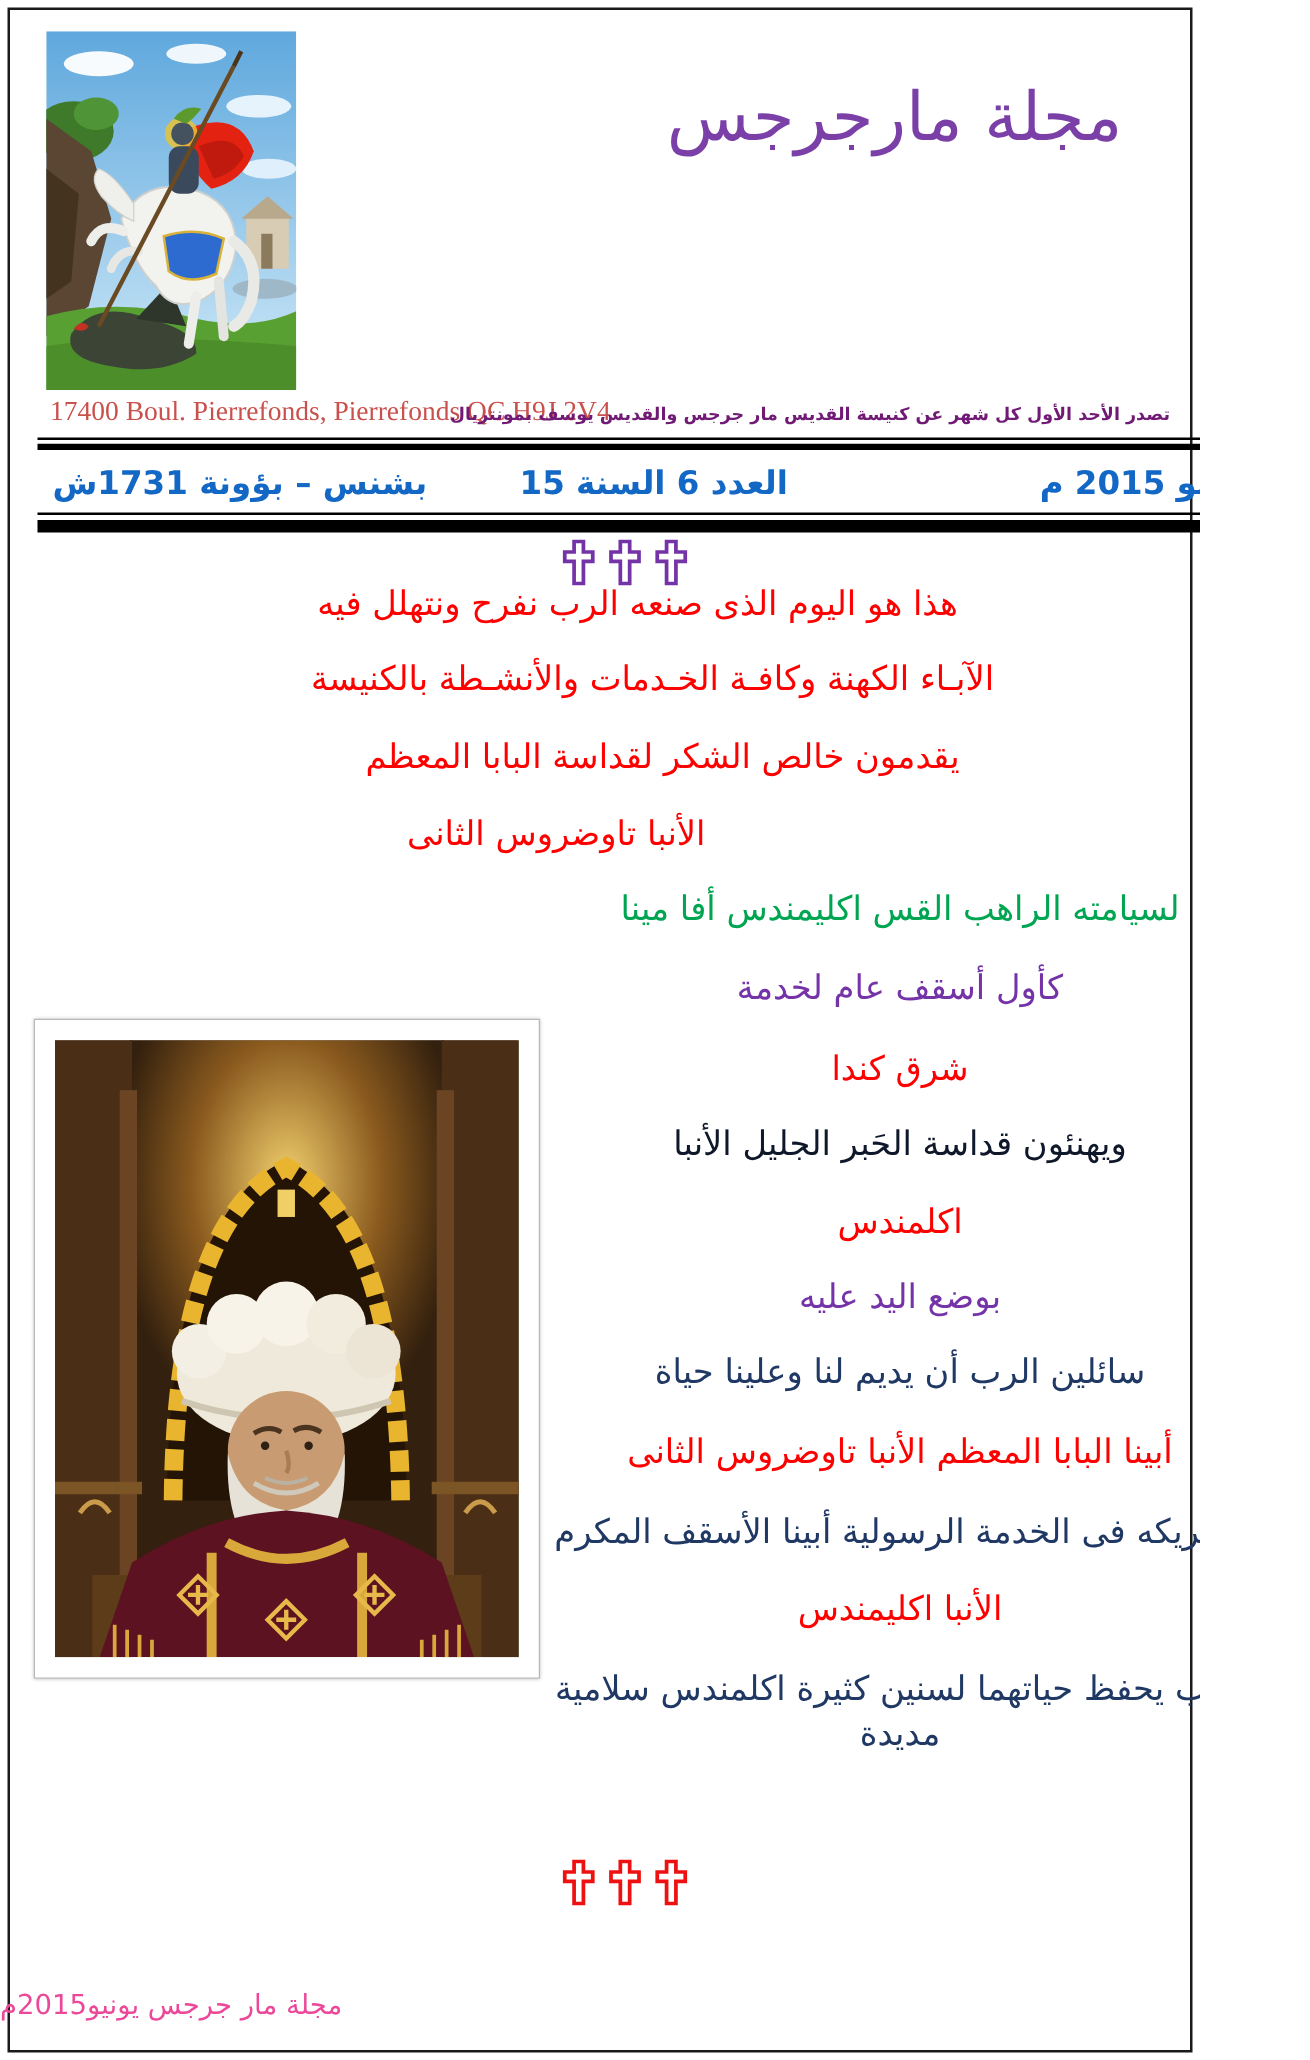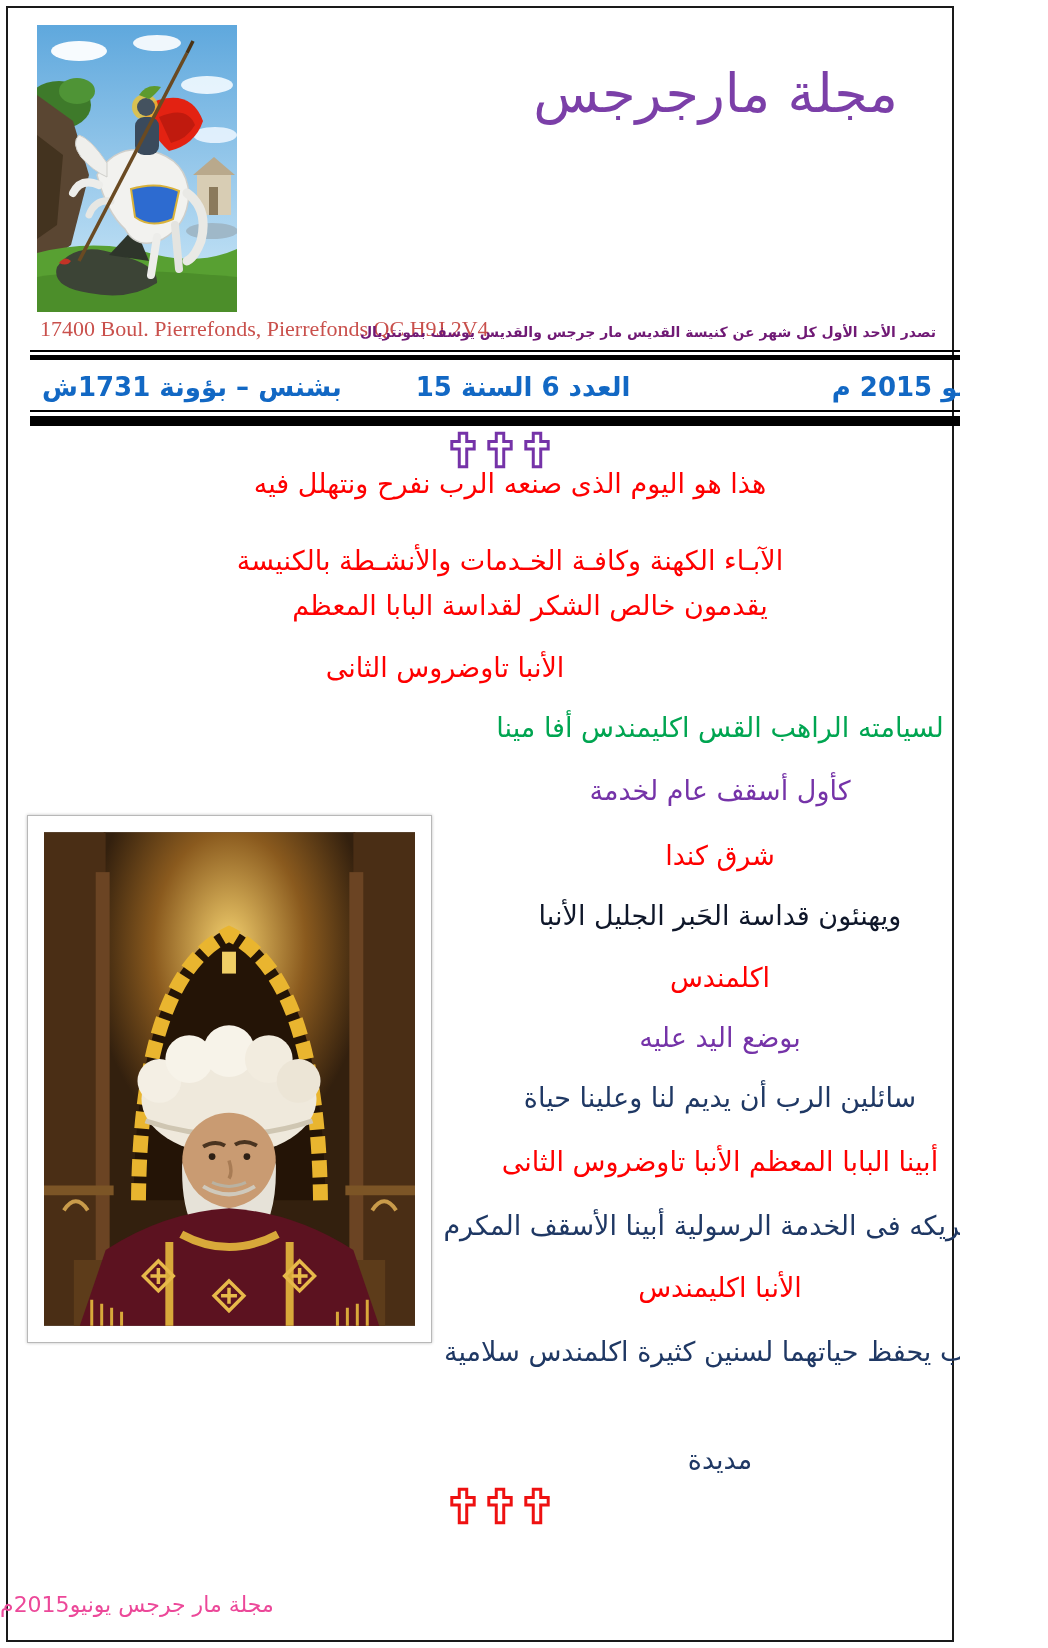--- a/index.html
+++ b/index.html
@@ -139,35 +139,35 @@
       </svg>
     <svg viewBox="0 0 30 42">
         <path d="M11 3 H19 V12 H27 V20 H19 V39 H11 V20 H3 V12 H11 Z" fill="#fff" stroke="currentColor" stroke-width="3.2"></path>
       </svg>
     <svg viewBox="0 0 30 42">
         <path d="M11 3 H19 V12 H27 V20 H19 V39 H11 V20 H3 V12 H11 Z" fill="#fff" stroke="currentColor" stroke-width="3.2"></path>
       </svg>
   </div>
 
   <p class="bline w-full" style="top: 468px; color: rgb(254, 0, 0);">هذا هو اليوم الذى صنعه الرب نفرح ونتهلل فيه</p>
-  <p class="bline w-full" style="top: 545px; color: rgb(254, 0, 0);">الآبـاء الكهنة وكافـة الخـدمات  والأنشـطة بالكنيسة</p>
+  <p class="bline w-full" style="top: 528px; color: rgb(254, 0, 0); padding-left: 12px;">الآبـاء الكهنة وكافـة الخـدمات  والأنشـطة بالكنيسة</p>
   <p class="bline w-full" style="top: 590px; color: rgb(254, 0, 0); padding-left: 20px;">يقدمون خالص الشكر لقداسة البابا المعظم</p>
   <p class="bline w-left" style="top: 652px; color: rgb(254, 0, 0);">الأنبا تاوضروس الثانى</p>
   <p class="bline w-right" style="top: 712px; color: rgb(0, 165, 81);">لسيامته الراهب القس اكليمندس أفا مينا</p>
   <p class="bline w-right" style="top: 775px; color: rgb(117, 51, 168);">كأول أسقف عام لخدمة</p>
   <p class="bline w-right" style="top: 840px; color: rgb(254, 0, 0);">شرق كندا</p>
   <p class="bline w-right" style="top: 900px; color: #0f172a;">ويهنئون قداسة الحَبر الجليل الأنبا</p>
   <p class="bline w-right" style="top: 962px; color: rgb(254, 0, 0);">اكلمندس</p>
   <p class="bline w-right" style="top: 1022px; color: rgb(117, 51, 168);">بوضع اليد عليه</p>
   <p class="bline w-right" style="top: 1082px; color: rgb(31, 56, 100);">سائلين الرب أن يديم لنا وعلينا حياة</p>
   <p class="bline w-right" style="top: 1146px; color: rgb(254, 0, 0);">أبينا البابا المعظم الأنبا تاوضروس الثانى</p>
   <p class="bline w-right" style="top: 1210px; color: rgb(31, 56, 100);">وشريكه فى الخدمة الرسولية أبينا الأسقف المكرم</p>
   <p class="bline w-right" style="top: 1272px; color: rgb(254, 0, 0);">الأنبا اكليمندس</p>
   <p class="bline w-right" style="top: 1336px; color: rgb(31, 56, 100);">الرب يحفظ حياتهما لسنين كثيرة اكلمندس سلامية</p>
-  <p class="bline w-right" style="top: 1444px; color: rgb(31, 56, 100);">مديدة</p>
+  <p class="bline w-right" style="top: 1372px; color: rgb(31, 56, 100);">مديدة</p>
 
   <div class="photo">
     <svg viewBox="0 0 373 496">
       <defs>
         <radialGradient id="glow" cx="50%" cy="30%" r="55%">
           <stop offset="0" stop-color="#f3d06e"></stop>
             <stop offset=".55" stop-color="#8a5a1e"></stop>
             <stop offset="1" stop-color="#33200e"></stop>
         </radialGradient>
       </defs>

